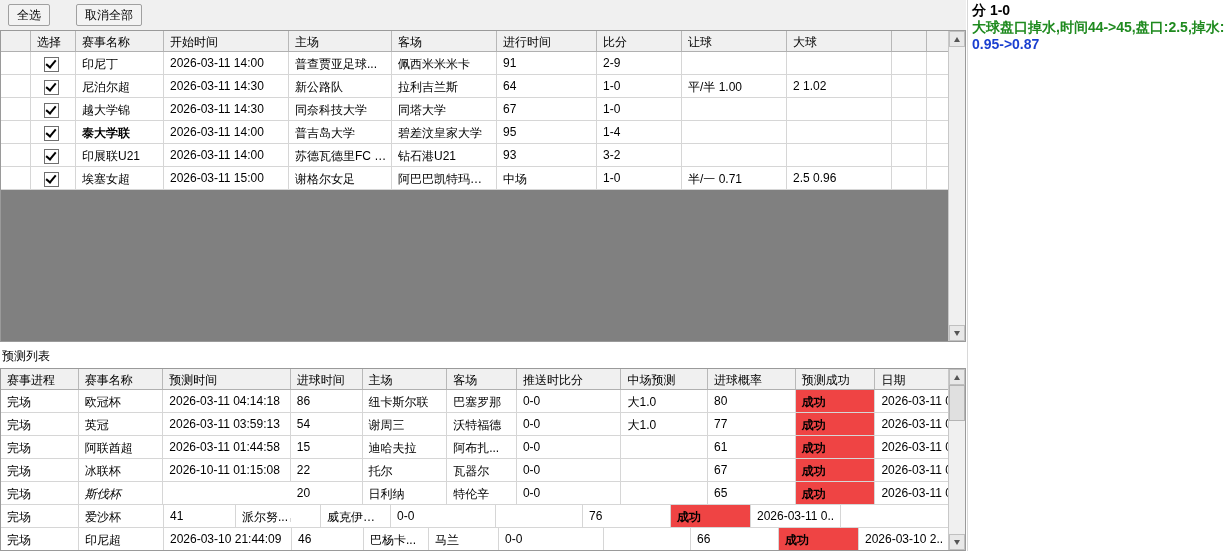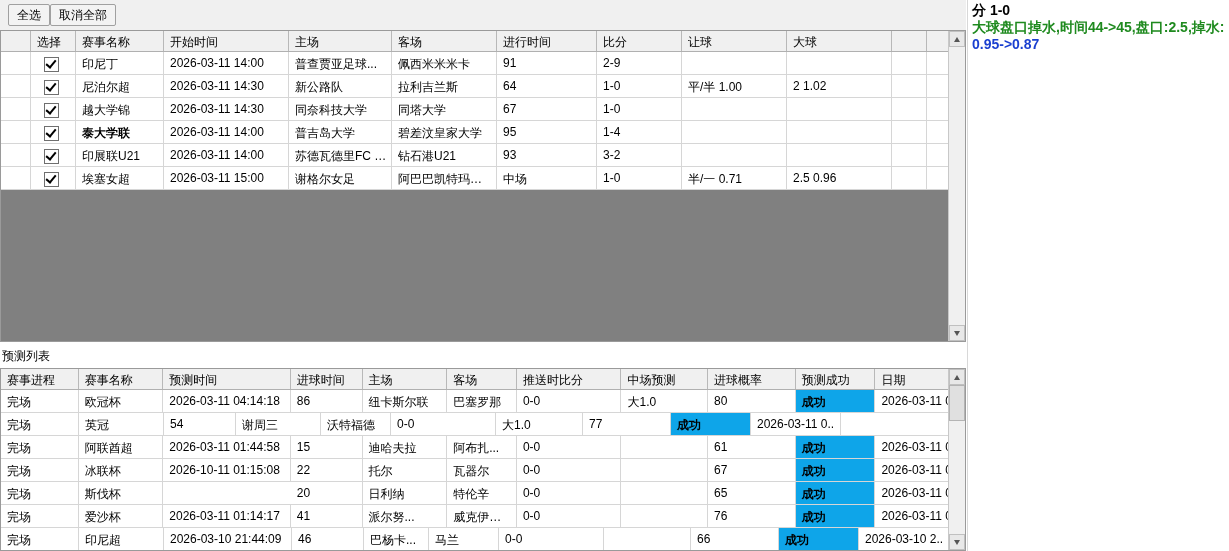--- a/index.html
+++ b/index.html
@@ -41,21 +41,21 @@
     border: 1px solid #a0a0a0;
     border-radius: 2px;
     font-size: 12px;
     font-family: "Liberation Sans", sans-serif;
     color: #000;
     padding: 0 8px;
     line-height: 20px;
     cursor: pointer;
   }
   #btn-select-all { left: 8px; }
-  #btn-cancel-all { left: 50px; }
+  #btn-cancel-all { left: 76px; }
 
   
   #top-grid {
     position: absolute;
     left: 0; top: 30px;
     width: 966px;
     height: 312px;
     background: #808080;
     border: 1px solid #9a9a9a;
     box-sizing: border-box;
@@ -168,21 +168,21 @@
   }
   #bottom-scroll .thumb {
     position: absolute;
     left: 0; top: 16px;
     width: 16px; height: 36px;
     background: #e0e0e0;
     border: 1px solid #b4b4b4;
     box-sizing: border-box;
   }
   .succ {
-    background: #0ea5e9;
+    background: #ef4444;
     color: #000;
     font-weight: bold;
     font-family: Liberation Serif, serif;
   }
 
   
   #right-panel {
     position: absolute;
     left: 967px; top: 0;
     width: 262px;
@@ -338,20 +338,21 @@
           <div class="gc" style="width: 70px;">巴塞罗那</div>
           <div class="gc" style="width: 105px;">0-0</div>
           <div class="gc" style="width: 87px;">大1.0</div>
           <div class="gc" style="width: 88px;">80</div>
           <div class="gc succ" style="width: 80px;">成功</div>
           <div class="gc" style="width: 90px;">2026-03-11 0..</div>
         </div>
         <div class="grid-row">
           <div class="gc" style="width: 78px;">完场</div>
           <div class="gc" style="width: 85px;">英冠</div>
+          <div class="gc" style="width: 128px;">2026-03-11 03:59:13</div>
           <div class="gc" style="width: 72px;">54</div>
           <div class="gc" style="width: 85px;">谢周三</div>
           <div class="gc" style="width: 70px;">沃特福德</div>
           <div class="gc" style="width: 105px;">0-0</div>
           <div class="gc" style="width: 87px;">大1.0</div>
           <div class="gc" style="width: 88px;">77</div>
           <div class="gc succ" style="width: 80px;">成功</div>
           <div class="gc" style="width: 90px;">2026-03-11 0..</div>
         </div>
         <div class="grid-row">
@@ -375,35 +376,34 @@
           <div class="gc" style="width: 85px;">托尔</div>
           <div class="gc" style="width: 70px;">瓦器尔</div>
           <div class="gc" style="width: 105px;">0-0</div>
           <div class="gc" style="width: 87px;"></div>
           <div class="gc" style="width: 88px;">67</div>
           <div class="gc succ" style="width: 80px;">成功</div>
           <div class="gc" style="width: 90px;">2026-03-11 0..</div>
         </div>
         <div class="grid-row">
           <div class="gc" style="width: 78px;">完场</div>
-          <div class="gc" style="width: 85px;">斯伐杯</div>
+          <div class="gc" style="width: 85px; font-style: italic;">斯伐杯</div>
           <div class="gc" style="width: 128px; margin-top: 36px;">2026-03-11 01:14:27</div>
           <div class="gc" style="width: 72px;">20</div>
           <div class="gc" style="width: 85px;">日利纳</div>
           <div class="gc" style="width: 70px;">特伦辛</div>
           <div class="gc" style="width: 105px;">0-0</div>
           <div class="gc" style="width: 87px;"></div>
           <div class="gc" style="width: 88px;">65</div>
           <div class="gc succ" style="width: 80px;">成功</div>
           <div class="gc" style="width: 90px;">2026-03-11 0..</div>
         </div>
         <div class="grid-row">
           <div class="gc" style="width: 78px;">完场</div>
           <div class="gc" style="width: 85px;">爱沙杯</div>
-          <div class="gc" style="width: 128px;">2026-03-11 01:14:17</div>
           <div class="gc" style="width: 72px;">41</div>
           <div class="gc" style="width: 85px;">派尔努...</div>
           <div class="gc" style="width: 70px;">威克伊勒特</div>
           <div class="gc" style="width: 105px;">0-0</div>
           <div class="gc" style="width: 87px;"></div>
           <div class="gc" style="width: 88px;">76</div>
           <div class="gc succ" style="width: 80px;">成功</div>
           <div class="gc" style="width: 90px;">2026-03-11 0..</div>
         </div>
         <div class="grid-row">

